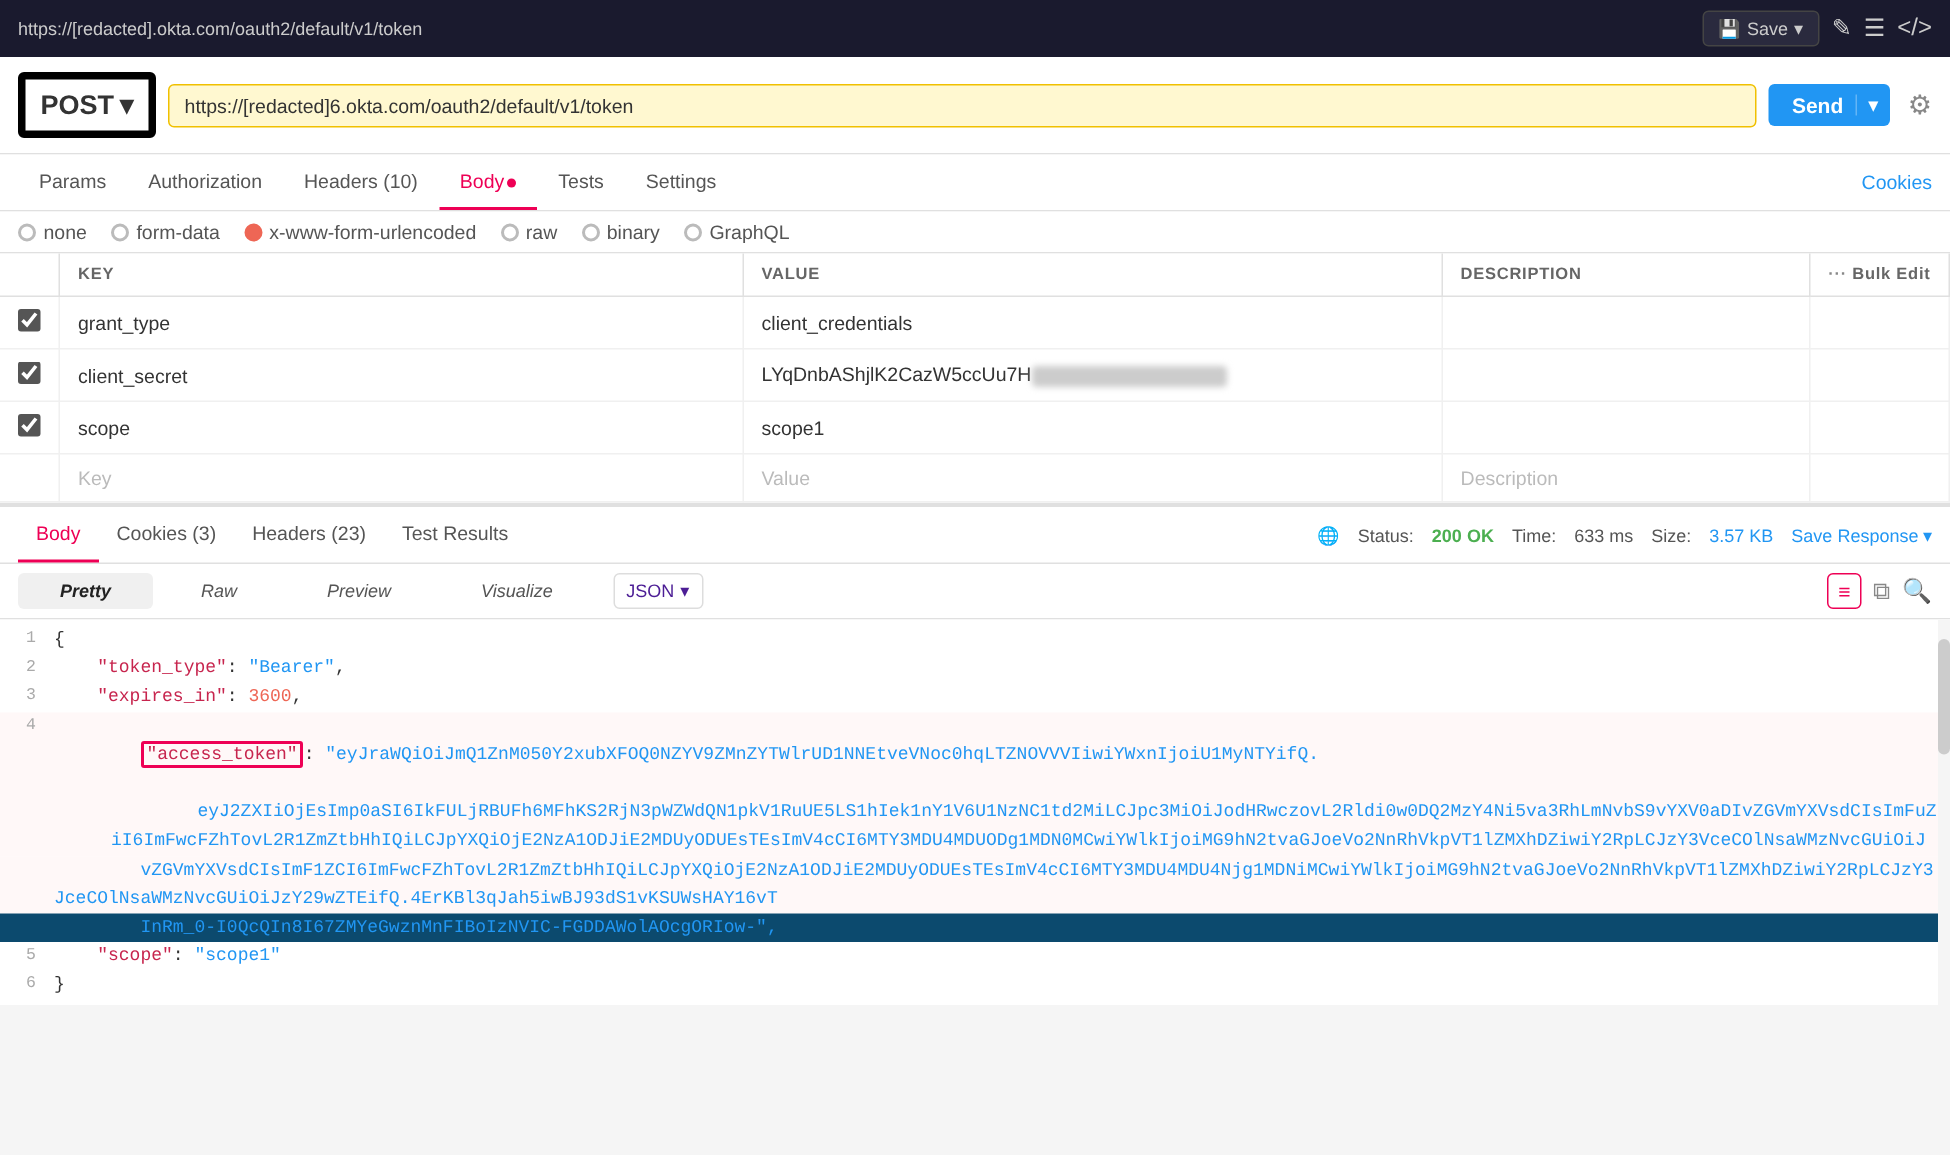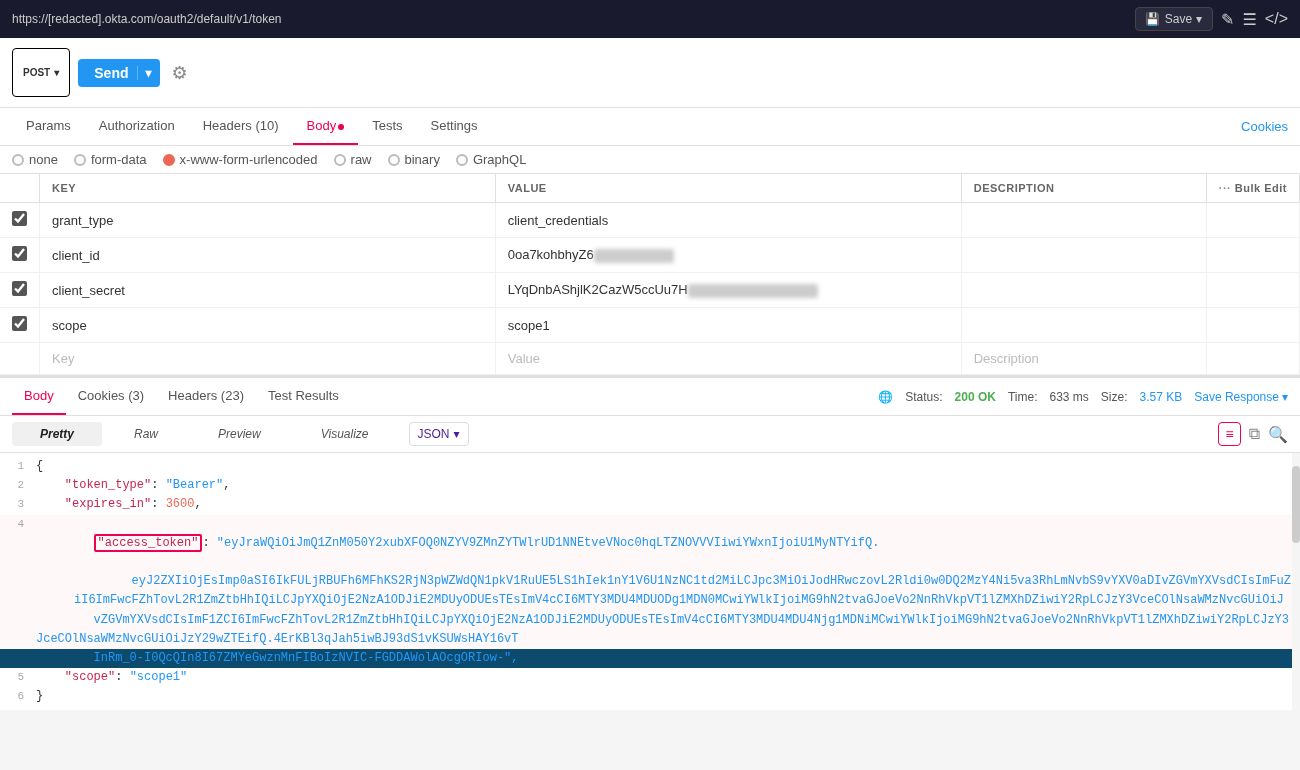--- a/index.html
+++ b/index.html
@@ -7,21 +7,21 @@
 
     
     .top-bar { display: flex; align-items: center; justify-content: space-between; background: #1a1a2e; padding: 2px 12px; height: 38px; }
     .top-bar-url { color: #ccc; font-size: 12px; }
     .top-bar-actions { display: flex; align-items: center; gap: 8px; }
     .top-bar-btn { background: #2a2a3e; border: 1px solid #444; color: #ccc; padding: 4px 10px; border-radius: 4px; cursor: pointer; font-size: 12px; display: flex; align-items: center; gap: 4px; }
     .top-bar-icon { color: #ccc; font-size: 16px; cursor: pointer; background: none; border: none; }
 
     
     .request-bar { display: flex; align-items: center; background: #fff; padding: 10px 12px; gap: 8px; border-bottom: 1px solid #e0e0e0; }
-    .method-select { display: flex; align-items: center; gap: 4px; background: #fff; border: 1px solid #000000; border-radius: 4px; padding: 18px 10px; font-weight: 600; font-size: 10px; cursor: pointer; }
+    .method-select { display: flex; align-items: center; gap: 4px; background: #fff; border: 5px solid #000000; border-radius: 4px; padding: 6px 10px; font-weight: 600; font-size: 18px; cursor: pointer; }
     .url-input { flex: 1; background: #fff8d0; border: 1px solid #f0c000; border-radius: 4px; padding: 6px 10px; font-size: 13px; color: #333; }
     .send-btn { background: #2196F3; color: #fff; border: none; border-radius: 4px; padding: 6px 0 6px 16px; font-size: 14px; font-weight: 600; cursor: pointer; display: flex; align-items: center; }
     .send-btn-arrow { border-left: 1px solid rgba(255,255,255,0.3); padding: 0 8px; margin-left: 8px; font-size: 12px; }
     .settings-icon { color: #888; font-size: 18px; cursor: pointer; margin-left: 4px; }
 
     
     .nav-tabs { display: flex; align-items: center; background: #fff; padding: 0 12px; border-bottom: 1px solid #e0e0e0; }
     .nav-tab { padding: 10px 14px; font-size: 13px; color: #555; cursor: pointer; border-bottom: 2px solid transparent; }
     .nav-tab.active { color: #e05; border-bottom: 2px solid #e05; font-weight: 500; }
     .nav-tab-cookies { margin-left: auto; color: #2196F3; font-size: 13px; cursor: pointer; }
@@ -90,20 +90,21 @@
     <button class="top-bar-icon">☰</button>
     <button class="top-bar-icon">&lt;/&gt;</button>
   </div>
 </div>
 
 <div class="request-bar">
   <div class="method-select">
     <span>POST</span>
     <span>▾</span>
   </div>
+  <input class="url-input" type="text" value="https://[redacted]6.okta.com/oauth2/default/v1/token" style="">
   <button class="send-btn">
     <span>Send</span>
     <span class="send-btn-arrow">▾</span>
   </button>
   <span class="settings-icon">⚙</span>
 </div>
 
 <div class="nav-tabs">
   <span class="nav-tab">Params</span>
   <span class="nav-tab">Authorization</span>
@@ -153,27 +154,20 @@
           <span class="dots-icon">···</span>
           <span style="cursor:pointer;font-weight:600;">Bulk Edit</span>
         </th>
       </tr>
     </thead>
     <tbody>
       <tr>
         <td><input type="checkbox" class="checkbox" checked="" style=""></td>
         <td>grant_type</td>
         <td>client_credentials</td>
-        <td></td>
-        <td></td>
-      </tr>
-      <tr>
-        <td><input type="checkbox" class="checkbox" checked="" style=""></td>
-        <td>client_id</td>
-        <td>0oa7kohbhyZ6<span class="blurred-inline"></span></td>
         <td></td>
         <td></td>
       </tr>
       <tr>
         <td><input type="checkbox" class="checkbox" checked="" style=""></td>
         <td>client_secret</td>
         <td>LYqDnbAShjlK2CazW5ccUu7H<span class="blurred-inline" style="min-width:130px;"></span></td>
         <td></td>
         <td></td>
       </tr>

